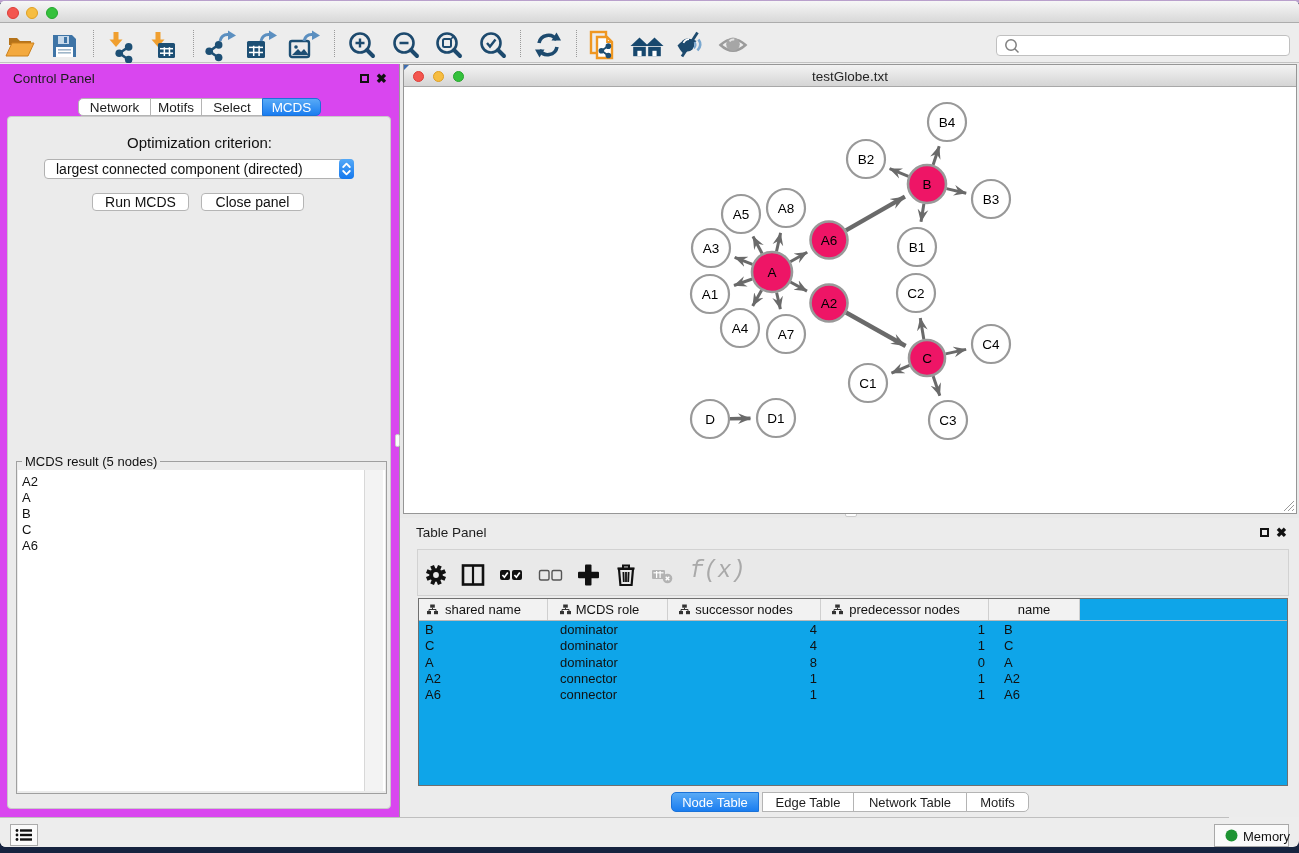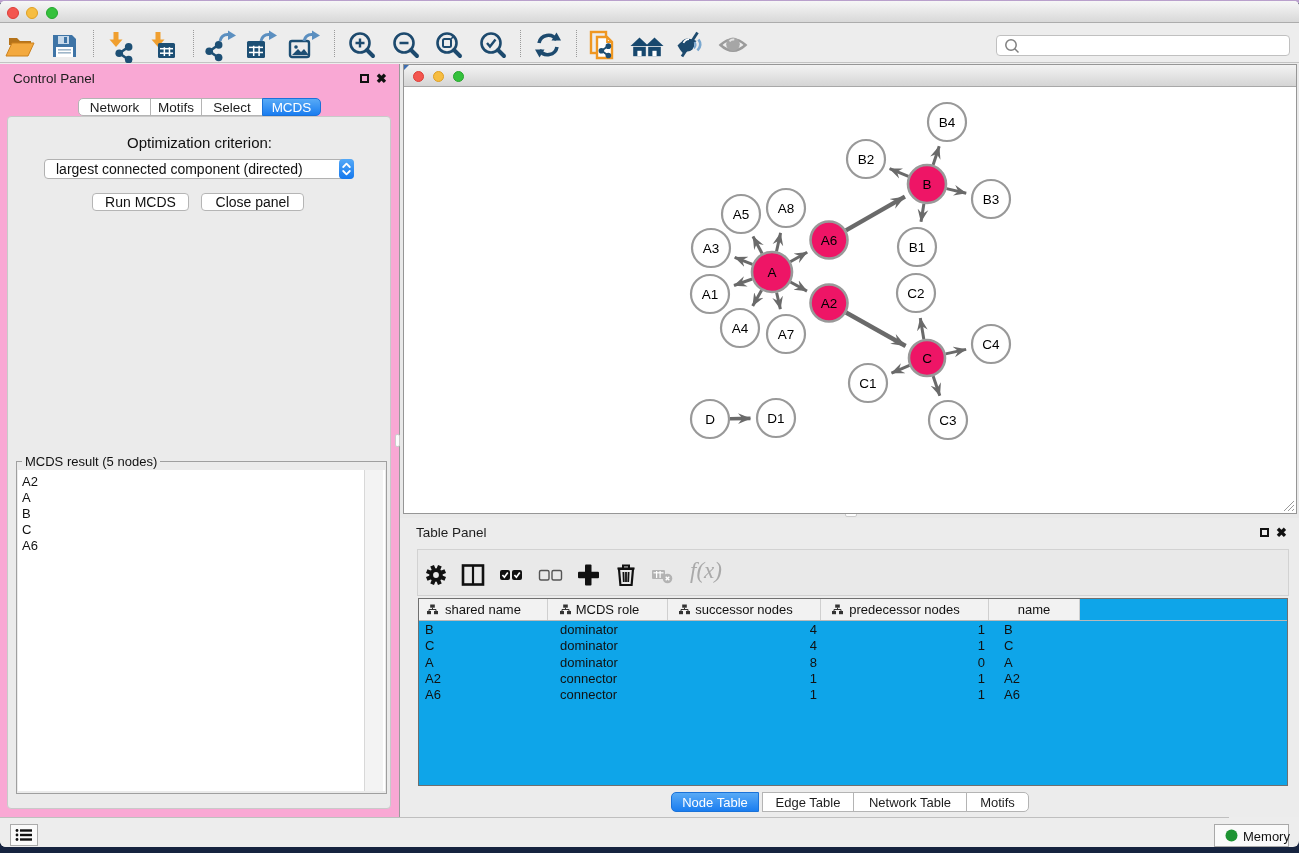--- a/index.html
+++ b/index.html
@@ -14,21 +14,21 @@
   .tl { position:absolute; border-radius:50%; width:12px; height:12px; top:6px; }
   #title-txt { position:absolute; width:100%; text-align:center; top:3px; font-size:14px; color:#464646; }
   
   #toolbar { position:absolute; left:0; top:23px; width:1299px; height:39px; background:#ededed;
     border-bottom:1px solid #c3c3c3; }
   .tsep { position:absolute; top:6px; height:27px; width:0; border-left:1px dotted #9a9a9a; }
   .ticon { position:absolute; top:5px; }
   #searchbox { position:absolute; left:996px; top:11px; width:294px; height:21px; background:#fff;
     border:1px solid #c0c0c0; border-radius:4px; }
   
-  #cpanel { position:absolute; left:0; top:63px; width:399px; height:753px; background:#f9a8d4; }
+  #cpanel { position:absolute; left:0; top:63px; width:399px; height:753px; background:#d946ef; }
   #cp-title { position:absolute; left:13px; top:7px; font-size:13.5px; color:#1d1d1d; }
   .float-ic { position:absolute; width:9px; height:9px; border:2px solid #111; }
   .close-x { position:absolute; font-size:13px; font-weight:bold; color:#111; }
   #cp-tabs { position:absolute; left:78px; top:34px; height:18px; font-size:13.5px; }
   .tab { position:absolute; top:0; height:18px; background:#fff; border:1px solid #b4b4b4;
     color:#1d1d1d; text-align:center; line-height:17px; }
   .tab.sel { background:linear-gradient(#58aaf6,#1a7df0); color:#fff; border-color:#1a72d8; }
   #cp-frame { position:absolute; left:7px; top:52px; width:384px; height:693px;
     border:1px solid #c9c9c9; border-radius:4px; background:#ebebeb; }
   #opt-label { position:absolute; left:0; top:70px; width:399px; text-align:center; font-size:15px; color:#111; }
@@ -258,20 +258,21 @@
   <div style="position:absolute;left:395px;top:433px;width:5px;height:13px;background:#fdfdfd;border:1px solid #cccccc;border-radius:2px;"></div>
   <div style="position:absolute;left:845px;top:511px;width:12px;height:5px;background:#fdfdfd;border:1px solid #cccccc;border-radius:2px;"></div>
   <div id="netwin">
     <svg width="5" height="5" viewBox="0 0 5 5" style="position:absolute;left:0;top:0;z-index:5">
         <path d="M0 0 L5 0 L0 5 Z" fill="#3e6fb2"></path>
       </svg>
     <div id="net-title">
       <div class="tl" style="left:9px;top:6px;width:11px;height:11px;background:#f3564f;border:1px solid #dd3d38;"></div>
       <div class="tl" style="left:29px;top:6px;width:11px;height:11px;background:#f6bd41;border:1px solid #dfa023;"></div>
       <div class="tl" style="left:49px;top:6px;width:11px;height:11px;background:#35c13c;border:1px solid #25a62e;"></div>
+      <div id="net-title-txt">testGlobe.txt</div>
     </div>
     <div id="canvas">
       <svg id="graph" width="892" height="425" viewBox="0 0 892 425">
           <g transform="translate(1,0)">
 <defs>
 <marker id="ar" viewBox="0 0 13 12" markerWidth="13" markerHeight="12" refX="12.5" refY="6" orient="auto" markerUnits="userSpaceOnUse">
                 <path d="M0 0.6 L13 6 L0 11.4 L4.5 6 Z" fill="#6a6a6a"></path>
               </marker>
 <marker id="arB" viewBox="0 0 15 13" markerWidth="15" markerHeight="13" refX="14.5" refY="6.5" orient="auto" markerUnits="userSpaceOnUse">
                 <path d="M0 0.8 L15 6.5 L0 12.2 L5.2 6.5 Z" fill="#6a6a6a"></path>
@@ -393,21 +394,21 @@
           <line x1="15.6" y1="10" x2="15.2" y2="20" stroke="#111" stroke-width="1.8"></line>
         </svg>
       <svg style="position:absolute;left:232px;top:12px" width="26" height="26" viewBox="0 0 26 26">
           <rect x="2" y="8" width="13" height="9" rx="1" fill="#b3b3b3"></rect>
           <rect x="3.5" y="10.2" width="10" height="1.2" fill="#fff"></rect>
           <rect x="6" y="9" width="1.2" height="7" fill="#fff"></rect>
           <rect x="9.5" y="9" width="1.2" height="7" fill="#fff"></rect>
           <circle cx="17.5" cy="16.5" r="4.8" fill="#b3b3b3"></circle>
           <path d="M15.7 14.7 L19.3 18.3 M19.3 14.7 L15.7 18.3" stroke="#fff" stroke-width="1.4"></path>
         </svg>
-      <span style="position:absolute;left:272px;top:8px;font-family:Liberation Serif, serif;font-style:italic;font-size:23px;color:#a9a9a9;">f(x)</span>
+      <span style="position:absolute;left:272px;top:8px;font-family:Liberation Mono, monospace;font-style:italic;font-size:23px;color:#a9a9a9;">f(x)</span>
     </div>
     <div id="tp-table">
       <div id="thead">
       <div class="th" style="left:0px;width:129px;">shared name</div>
       <svg width="11" height="11" viewBox="0 0 11 11" style="position:absolute;top:5px;left:8px">
             <rect x="3.2" y="0.5" width="4.6" height="3.2" fill="#333"></rect>
             <rect x="0" y="7" width="4" height="3.2" fill="#333"></rect>
             <rect x="7" y="7" width="4" height="3.2" fill="#333"></rect>
             <path d="M5.5 3.7 V5.5 M2 7 V5.5 H9 V7" fill="none" stroke="#333" stroke-width="1"></path>
           </svg>

